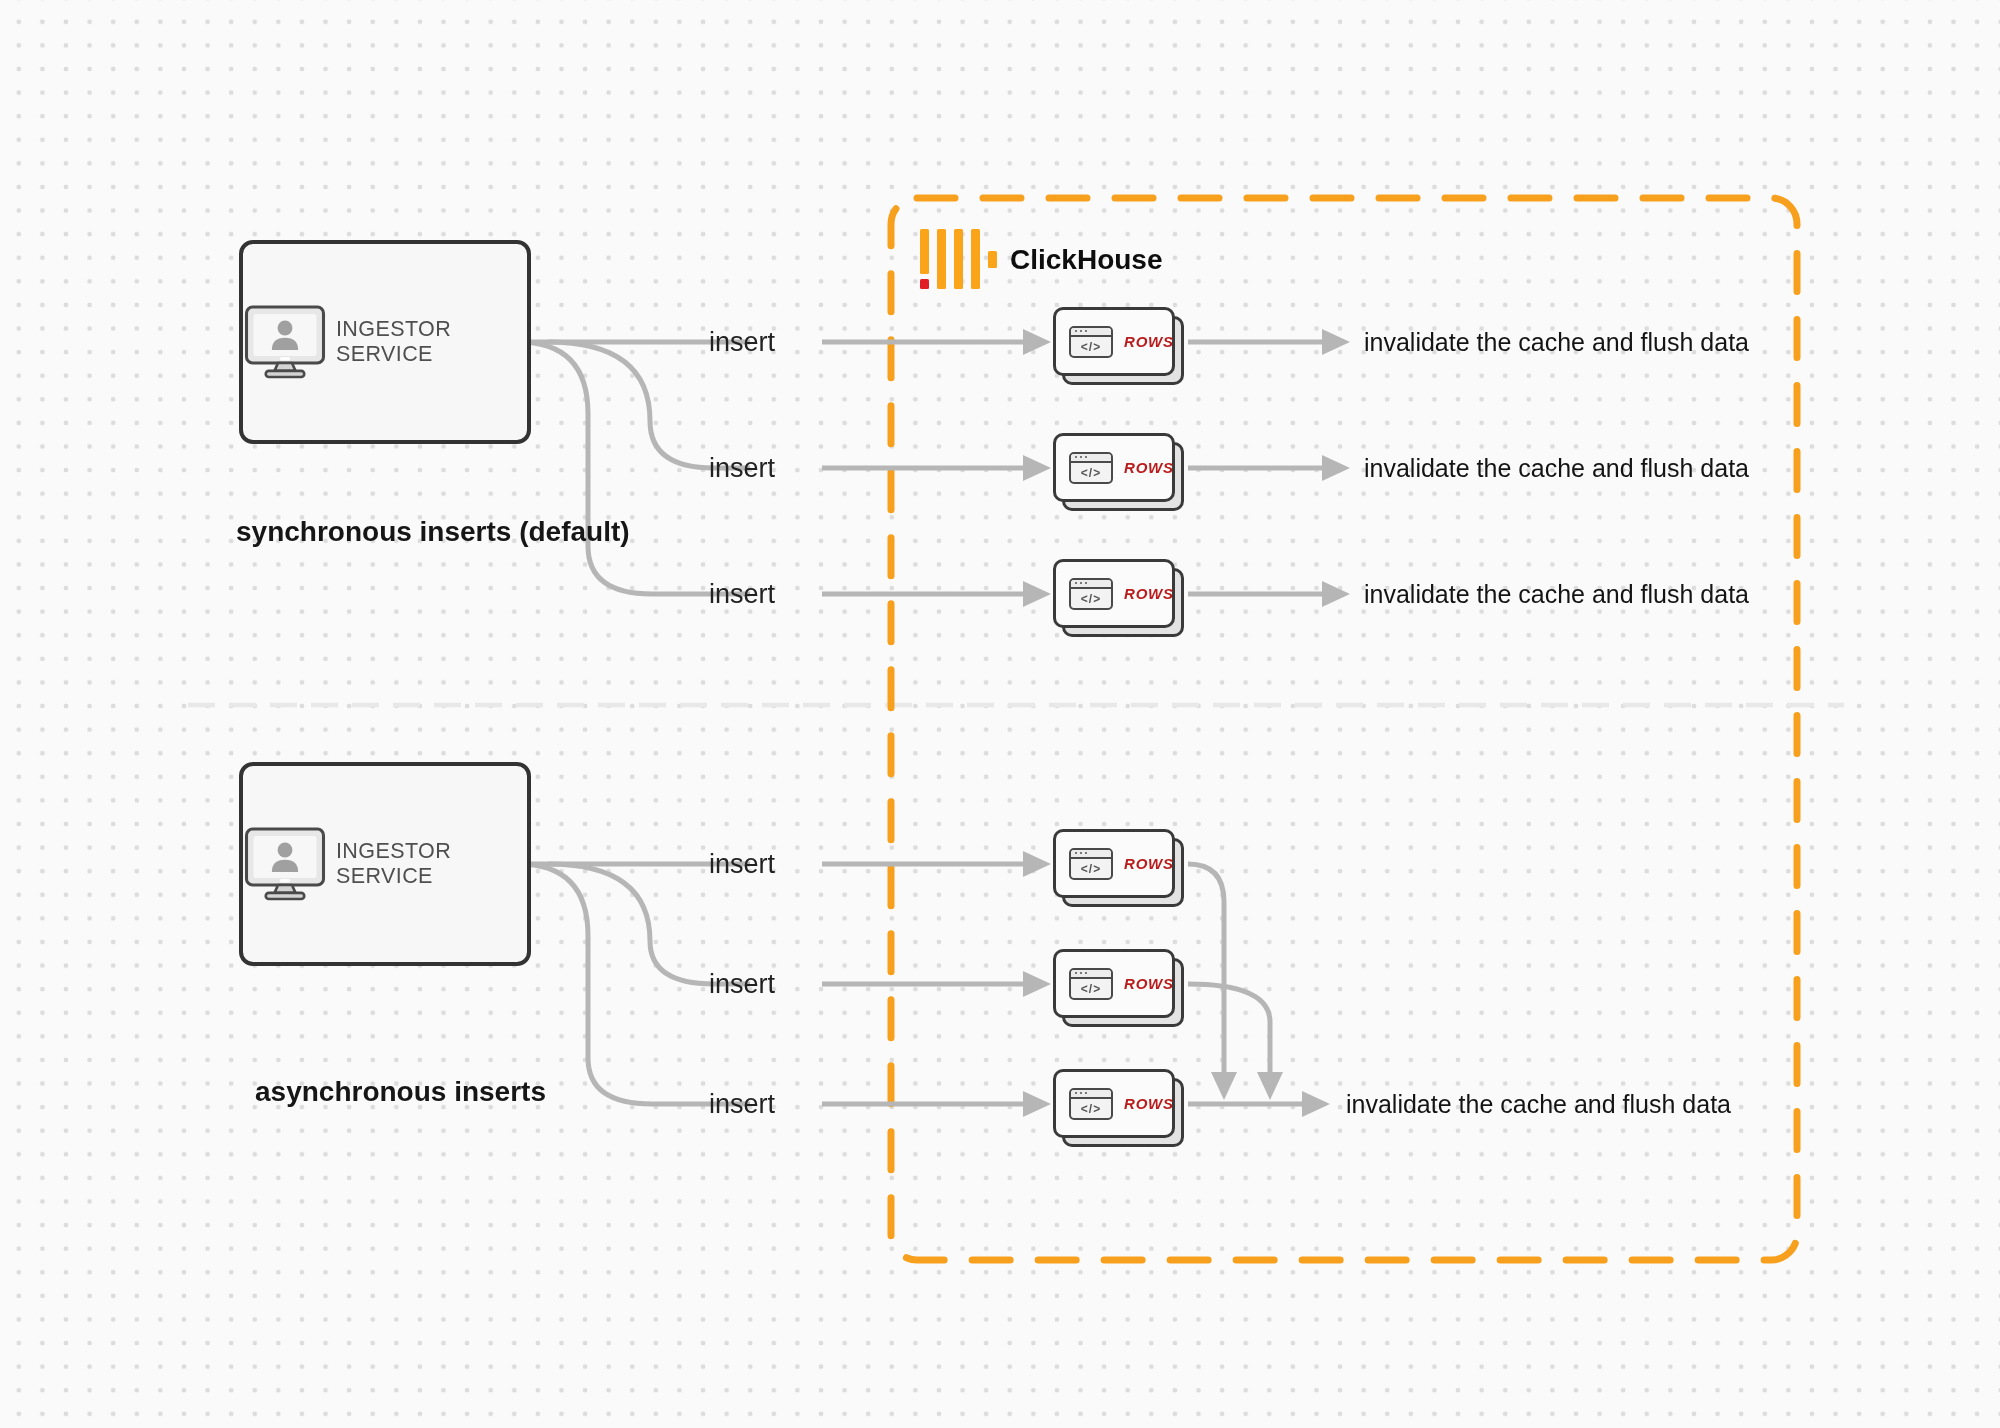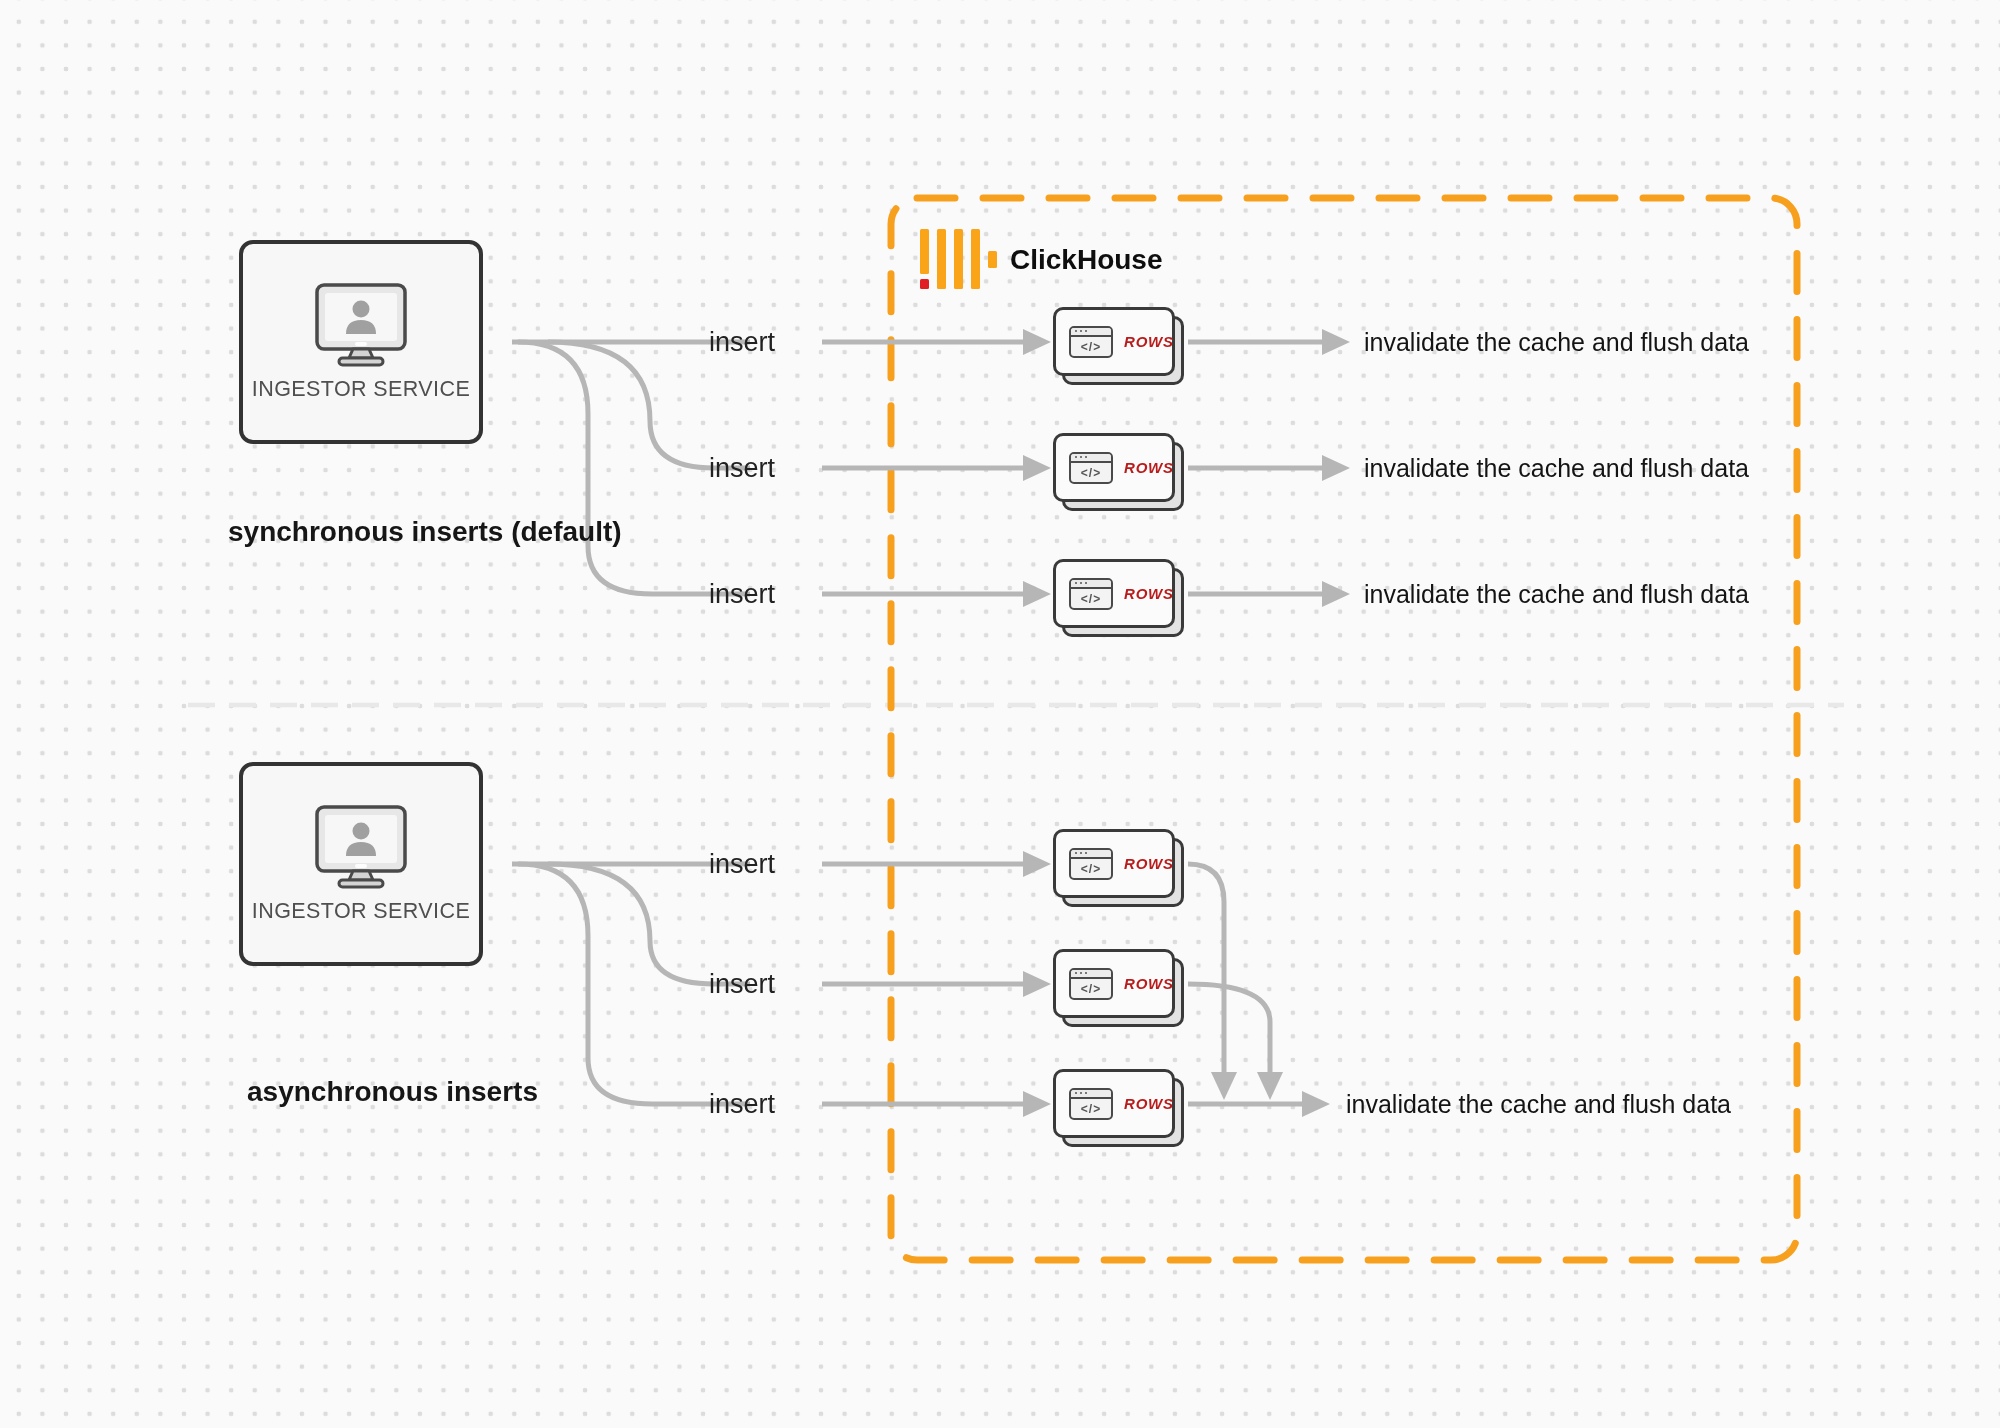--- a/index.html
+++ b/index.html
@@ -7,29 +7,29 @@
     position:relative;width:2000px;height:1428px;overflow:hidden;
     background-color:#fafafa;
     background-image:radial-gradient(circle,#dcdcdc 2.1px,transparent 2.6px);
     background-size:23.6px 23.6px;background-position:7px 10px;
     font-family:"Liberation Sans",sans-serif;
   }
   svg.wires{position:absolute;left:0;top:0;width:2000px;height:1428px;}
 
   
   .ingestor{
-    position:absolute;width:244px;height:204px;box-sizing:border-box;
+    position:absolute;width:292px;height:204px;box-sizing:border-box;
     background:#f7f7f7;border:4px solid #333;border-radius:14px;
-    display:flex;flex-direction:column;align-items:center;justify-content:center;gap:9px;
+    display:flex;align-items:center;justify-content:center;gap:9px;
   }
   .ingestor .svc-label{font-size:21.5px;color:#4f4f4f;letter-spacing:.4px;}
   #ingestor-sync{left:239px;top:240px;}
   #ingestor-async{left:239px;top:762px;}
 
-  .caption{position:absolute;font-size:28px;font-weight:bold;color:#161616;white-space:nowrap;}
+  .caption{position:absolute;font-size:28px;font-weight:bold;color:#161616;white-space:nowrap;margin-left:8px;}
   #caption-sync{left:228px;top:516px;}
   #caption-async{left:247px;top:1076px;}
 
   
   .insert-label{
     position:absolute;left:672px;width:140px;text-align:center;
     font-size:27px;line-height:36px;color:#222;
   }
   .result-label{
     position:absolute;font-size:25px;line-height:36px;color:#141414;white-space:nowrap;

